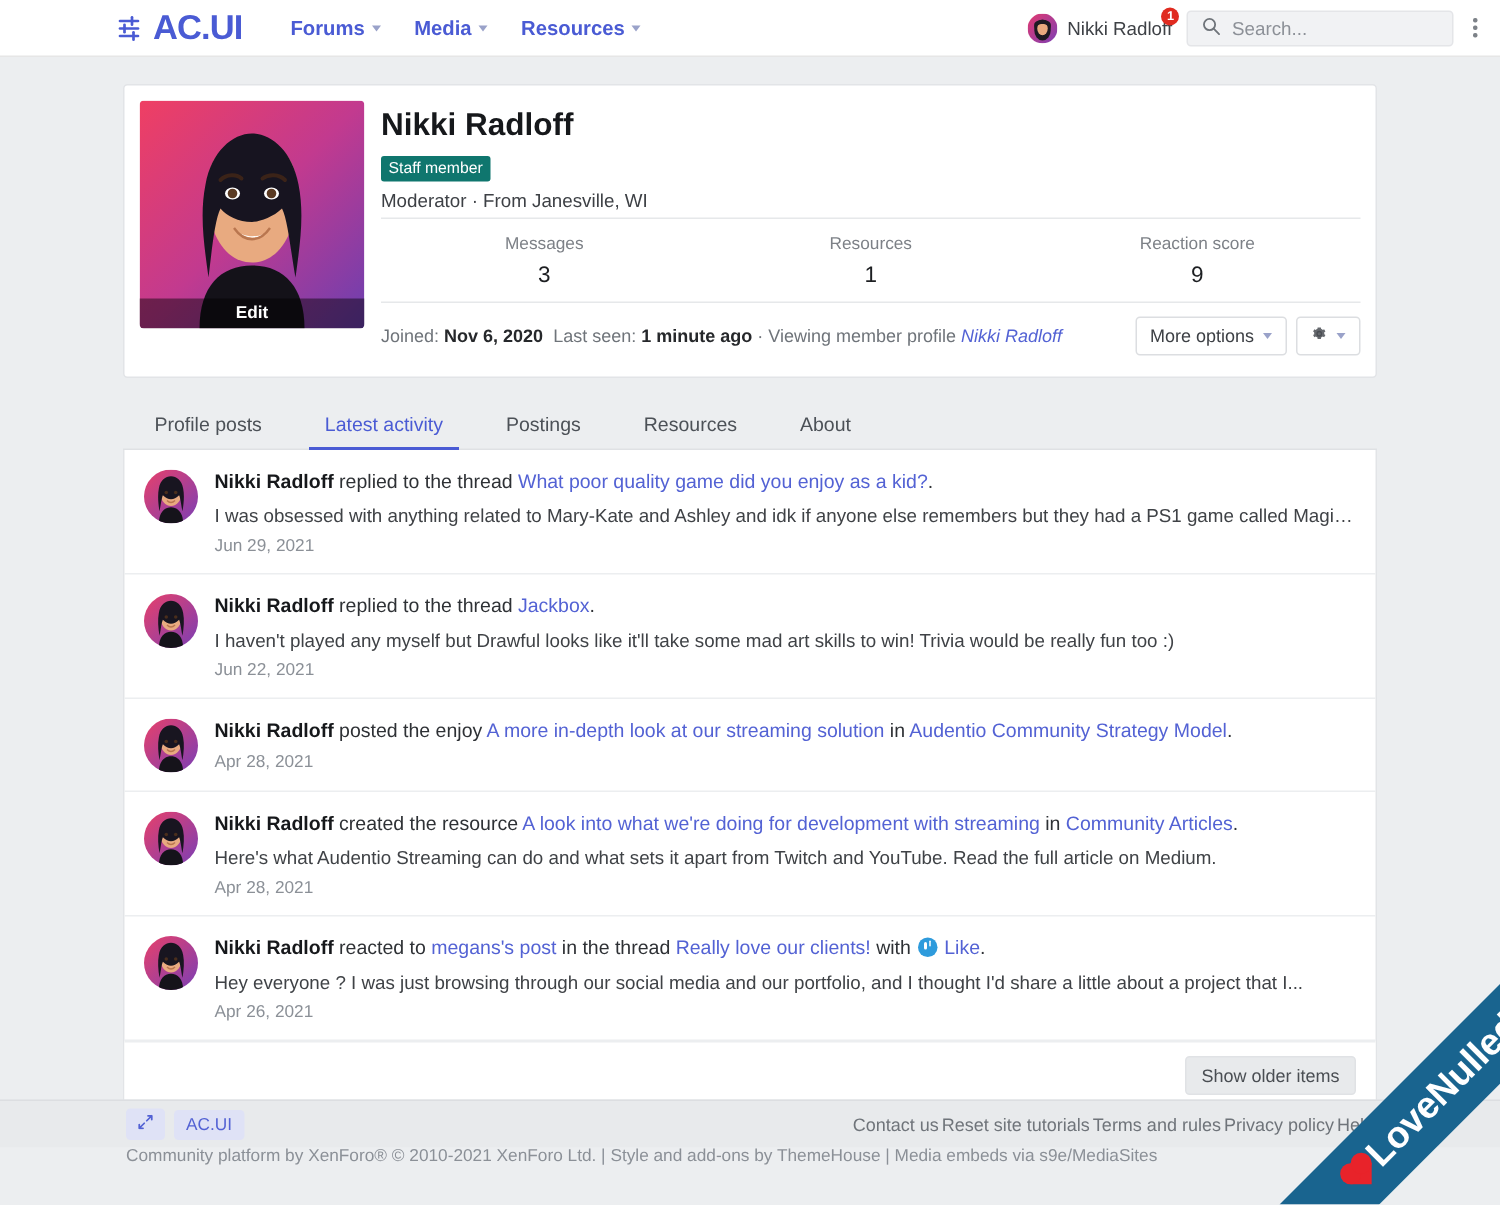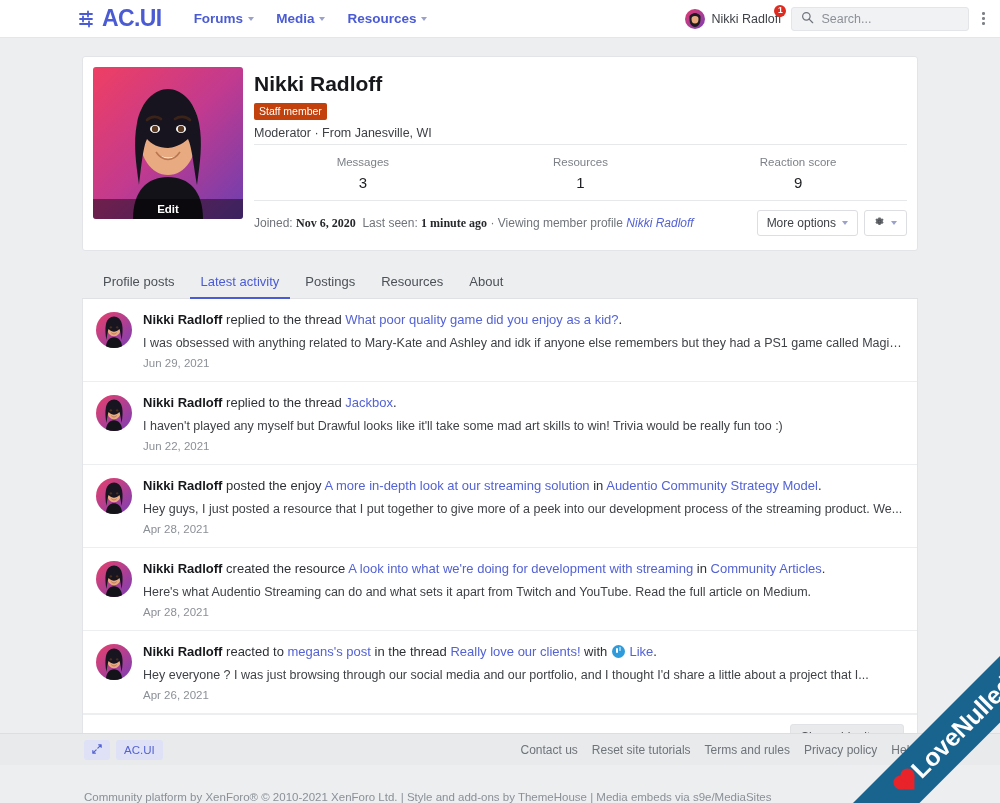--- a/index.html
+++ b/index.html
@@ -72,48 +72,48 @@
     position:relative; flex:none;
   }
   .edit-strip {
     position:absolute; left:0; right:0; bottom:0; height:20px;
     background:rgba(0,0,0,.45); color:#fff; font-size:11.5px; font-weight:bold;
     display:flex; align-items:center; justify-content:center; cursor:pointer;
   }
   .prof-right { flex:1; padding-left:11px; display:flex; flex-direction:column; }
   .prof-name { font-size:21px; font-weight:bold; color:#16181b; line-height:1.25; margin:4px 0 6px; }
   .staff-badge {
-    display:inline-block; background:#c2410c; color:#fff;
+    display:inline-block; background:#0f766e; color:#fff;
     font-size:10.5px; padding:2px 5px 3px; border-radius:2px; font-weight:normal;
   }
   .prof-sub { font-size:12.5px; color:#3d4045; margin-top:6px; }
   .stats {
     display:flex; border-top:1px solid #e6e8ea; margin-top:4px;
     padding:11px 0 9px;
   }
   .stat { flex:1; text-align:center; }
   .stat-k { font-size:11.5px; color:#7d8187; }
   .stat-v { font-size:15px; color:#1d1f22; margin-top:6px; }
   .prof-foot {
     border-top:1px solid #e6e8ea; padding:9px 0 4px;
     display:flex; align-items:center;
   }
   .meta { font-size:12px; color:#6f747a; }
-  .meta b { color:#26282b; font-weight:bold;font-family:Liberation Serif, serif; }
+  .meta b { color:#26282b; font-weight:bold; }
   .meta .lnk { color:#5362d4; font-style:italic; }
   .foot-btns { margin-left:auto; display:flex; gap:6px; }
   .btn-ghost {
     border:1px solid #dcdee1; background:#fff; border-radius:3px;
     font-size:12px; color:#3d4045; padding:5px 9px;
     display:flex; align-items:center; gap:6px; cursor:pointer;
   }
 
   
   .tabs {
-    display:flex; gap:4px; margin-top:14px;
+    display:flex; gap:20px; margin-top:14px;
     border-bottom:1px solid #dfe1e4; padding-left:10px;
   }
   .tab {
     padding:9px 11px 8px; font-size:13px; color:#4c5157;
     cursor:pointer; border-bottom:2px solid transparent; margin-bottom:-1px;
   }
   .tab.active { color:#4a5bd4; border-bottom-color:#4a5bd4; font-weight:normal; }
 
   
   .feed { background:#fff; border:1px solid #e2e4e7; border-top:none; border-radius:0 0 3px 3px; }
@@ -146,25 +146,25 @@
   .footbar {
     position:absolute; left:0; right:0; bottom:38px; height:32px;
     background:#e8eaec; border-top:1px solid #dcdee1;
     display:flex; align-items:center; padding:0 84px;
   }
   .chip {
     background:#dfe2f6; color:#5362d4; border-radius:3px;
     font-size:11.5px; padding:4px 8px; margin-right:6px; cursor:pointer;
     display:flex; align-items:center; gap:4px;
   }
-  .foot-links { margin-left:auto; display:flex; gap:14px;align-items:flex-end; }
+  .foot-links { margin-left:auto; display:flex; gap:2px;align-items:flex-end; }
   .foot-links span { font-size:12px; color:#6f747a; cursor:pointer; white-space:nowrap; }
   .copybar {
     position:absolute; left:0; right:0; bottom:0; height:38px;
-    background:#eceef0; display:flex; align-items:flex-end; padding:0 84px;
+    background:#eceef0; display:flex; align-items:flex-start; padding:0 84px;
   }
   .copytext { font-size:11.5px; color:#8b9097; }
 
   
   .ribbon { position:absolute; right:0; bottom:0; width:175px; height:175px; overflow:hidden; pointer-events:none; }
   .ribbon-band {
     position:absolute; width:300px; height:47px; background:#19648f;
     transform:rotate(-45deg); transform-origin:0 0;
     left:28px; top:175px;
     display:flex; align-items:center; justify-content:center; gap:5px;
@@ -398,21 +398,20 @@
   <path d="M11 40c0-8 4-12 9-12s9 4 9 12z" fill="#15131a"></path>
   <ellipse cx="20" cy="17" rx="8" ry="10" fill="#e8aa80"></ellipse>
   <path d="M11.5 31c-1-6-1.5-12-.5-17 1-6 5-9 9-9s8 3 9 9c1 5 .5 11-.5 17-1-5-1.5-10-2.5-12-2 2-4 3-6 3s-4-1-6-3c-1 2-1.5 7-2.5 12z" fill="#181520"></path>
   <circle cx="16.5" cy="17" r="1.3" fill="#4a2e1c"></circle>
             <circle cx="23.5" cy="17" r="1.3" fill="#4a2e1c"></circle>
   <path d="M17 23c2 2 4 2 6 0" stroke="#b9764f" stroke-width="1" fill="none"></path>
           </svg>
         </span>
      <div class="f-body">
        <div class="f-line"><b>Nikki Radloff</b><span> posted the enjoy </span><a>A more in-depth look at our streaming solution</a><span> in </span><a>Audentio Community Strategy Model</a><span>.</span></div>
-       <div class="f-snip">Hey guys, I just posted a resource that I put together to give more of a peek into our development process of the streaming product. We...</div>
        <div class="f-date">Apr 28, 2021</div>
      </div>
       </div>
       <div class="feed-row">
         <span class="av-md">
           <svg viewBox="0 0 40 40" class="art">
   <defs>
               <linearGradient id="gf3" x1="0" y1="0" x2="1" y2="1">
   <stop offset="0" stop-color="#e8406a"></stop>
                 <stop offset="1" stop-color="#7b3fb5"></stop>

